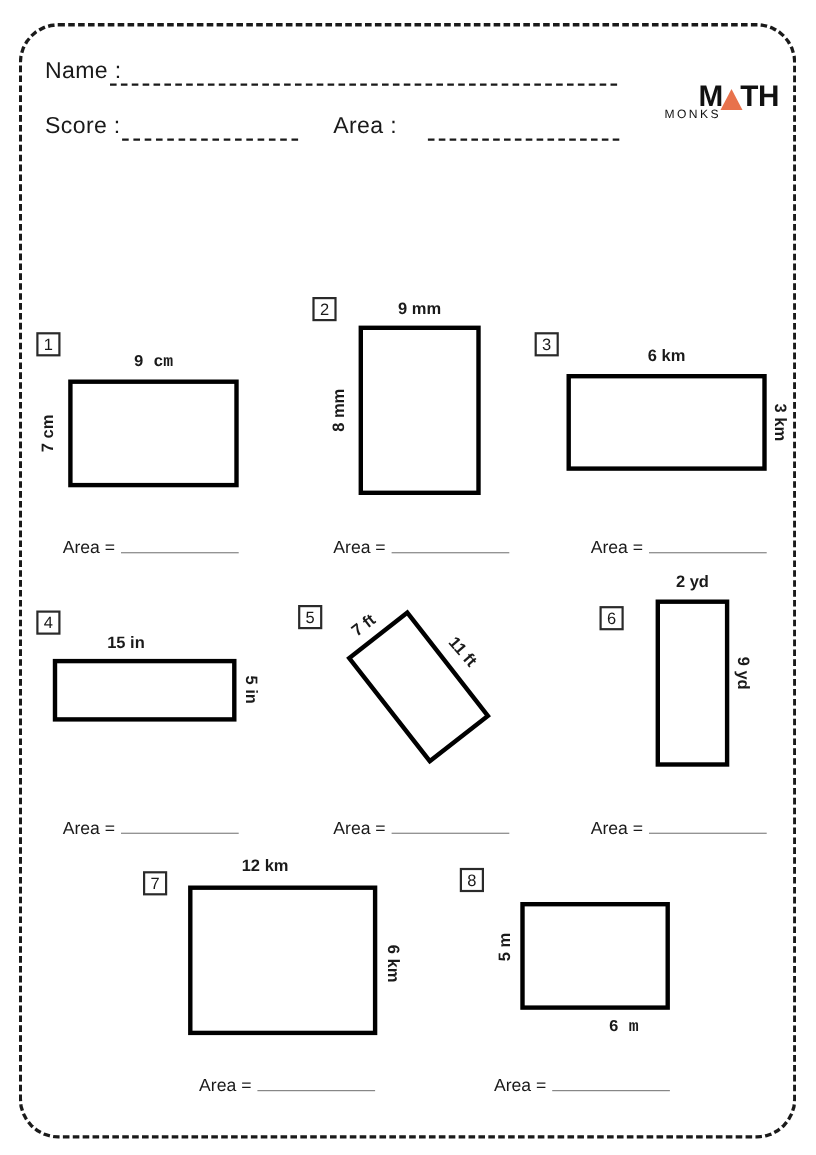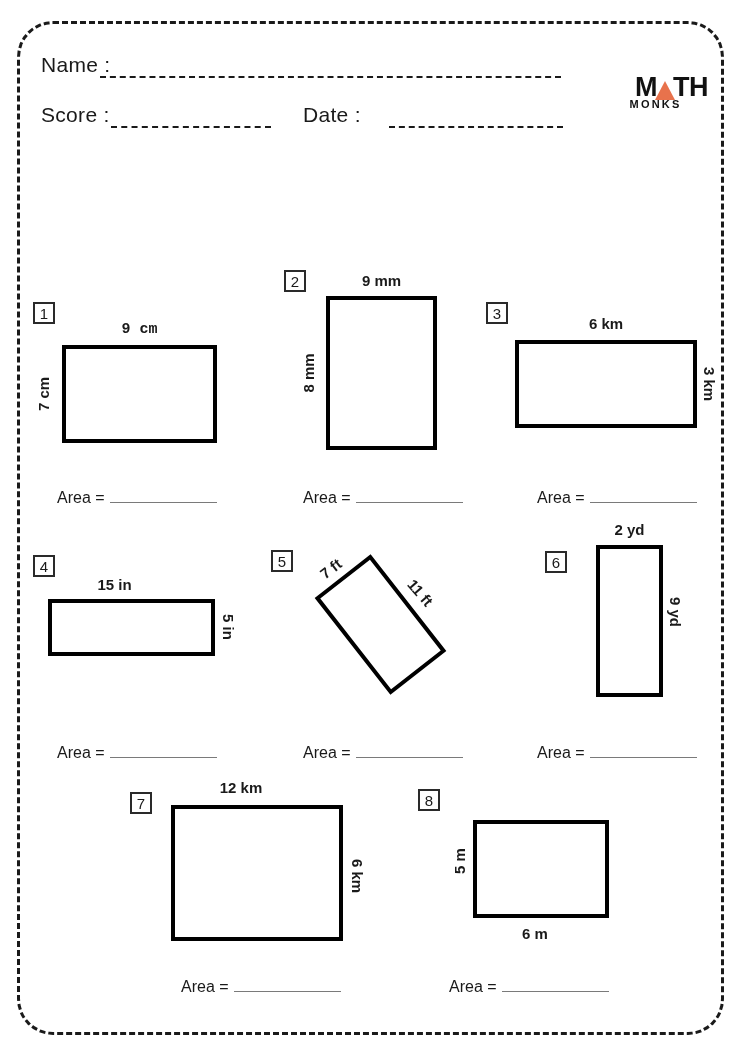--- a/index.html
+++ b/index.html
@@ -19,21 +19,21 @@
   .name-line   { left:100px; top:56px; width:461px; }
   .score-label { left:41px;  top:103px;text-align:center; }
   .score-line  { left:111px; top:106px; width:160px; }
   .date-label  { left:303px; top:103px; }
   .date-line   { left:389px; top:106px; width:174px; }
   .logo { position:absolute; left:604px; top:74px; width:104px; }
   .logo-word { display:flex; align-items:flex-end; justify-content:flex-end;
     font-weight:700; font-size:27px; line-height:1; letter-spacing:-0.5px; color:#111; }
   .logo-tri { width:0; height:0; border-left:10px solid transparent;
     border-right:10px solid transparent; border-bottom:19px solid #e8724c; margin:0 -2px 1px -2px; }
-  .logo-sub { text-align:center; font-weight:700; font-size:11px; letter-spacing:2.2px;
+  .logo-sub { text-align:left; font-weight:400; font-size:11px; letter-spacing:2.2px;
     margin-top:-3px; color:#111; padding-right:1px; }
   
   .title-box {
     position:absolute; left:215px; top:163px; width:319px; height:55px;
     border:2.5px solid #1a1a1a; border-radius:28px; box-sizing:border-box;
     display:flex; align-items:center; justify-content:center; font-size:24px;
   }
   
   .badge {
     position:absolute; width:22px; height:22px; border:2px solid #2a2a2a;
@@ -58,40 +58,40 @@
   .rect2{left:326px;top:296px;width:111px;height:154px;}
   .rect3{left:515px;top:340px;width:182px;height:88px;}
   .rect4{left:48px;top:599px;width:167px;height:57px;}
   .rect5{left:345px;top:563px;width:71px;height:123px;}
   .rect6{left:596px;top:545px;width:67px;height:152px;}
   .rect7{left:171px;top:805px;width:172px;height:136px;}
   .rect8{left:473px;top:820px;width:136px;height:98px;}
   .t1{left:62px;width:155px;top:321px;font-family:Liberation Mono, monospace;} .t2{left:326px;width:111px;top:272px;}
   .t3{left:515px;width:182px;top:315px;} .t4{left:31px;width:167px;top:576px;}
   .t6{left:596px;width:67px;top:521px;} .t7{left:155px;width:172px;top:779px;}
-  .t8{left:467px;width:136px;top:925px;}
+  .t8{left:499px;width:136px;top:925px;font-family:Liberation Mono, monospace;}
   .s1{left:14px;top:385px;} .s2{left:279px;top:364px;} .s3{left:679px;top:375px;}
   .s4{left:198px;top:618px;} .s6{left:645px;top:603px;} .s7{left:327px;top:867px;}
   .s8{left:430px;top:852px;}
   .p5a{left:306px;top:560px;} .p5b{left:395px;top:584px;}
   .a1{left:57px;top:488px;} .a2{left:303px;top:488px;} .a3{left:537px;top:488px;}
   .a4{left:57px;top:743px;} .a5{left:303px;top:743px;} .a6{left:537px;top:743px;}
   .a7{left:181px;top:977px;} .a8{left:449px;top:977px;}
 </style>
 </head>
 <body>
 
 <div class="sheet">
   <div class="page-border"></div>
 
   <div class="hdr-label name-label">Name :</div>
   <div class="dash-line name-line"></div>
   <div class="hdr-label score-label">Score :</div>
   <div class="dash-line score-line"></div>
-  <div class="hdr-label date-label">Date :</div>
+  <div class="hdr-label date-label">Area :</div>
   <div class="dash-line date-line"></div>
 
   <div class="logo">
     <div class="logo-word">
       <span>M</span>
       <span class="logo-tri" style="border-bottom-color: rgb(232, 114, 76);"></span>
       <span>TH</span>
     </div>
     <div class="logo-sub">MONKS</div>
   </div>

